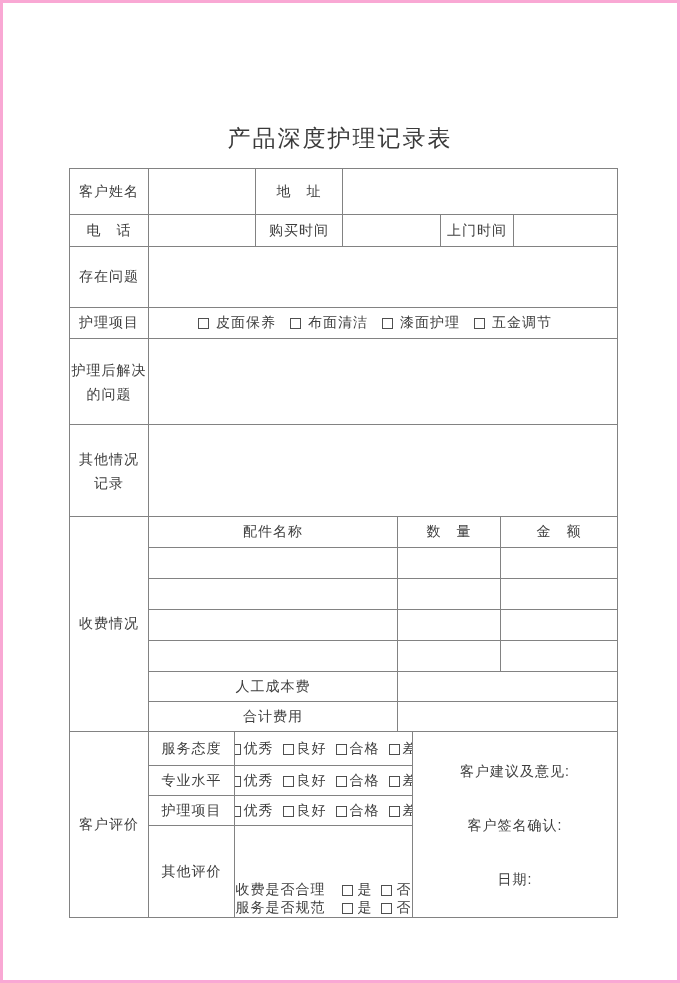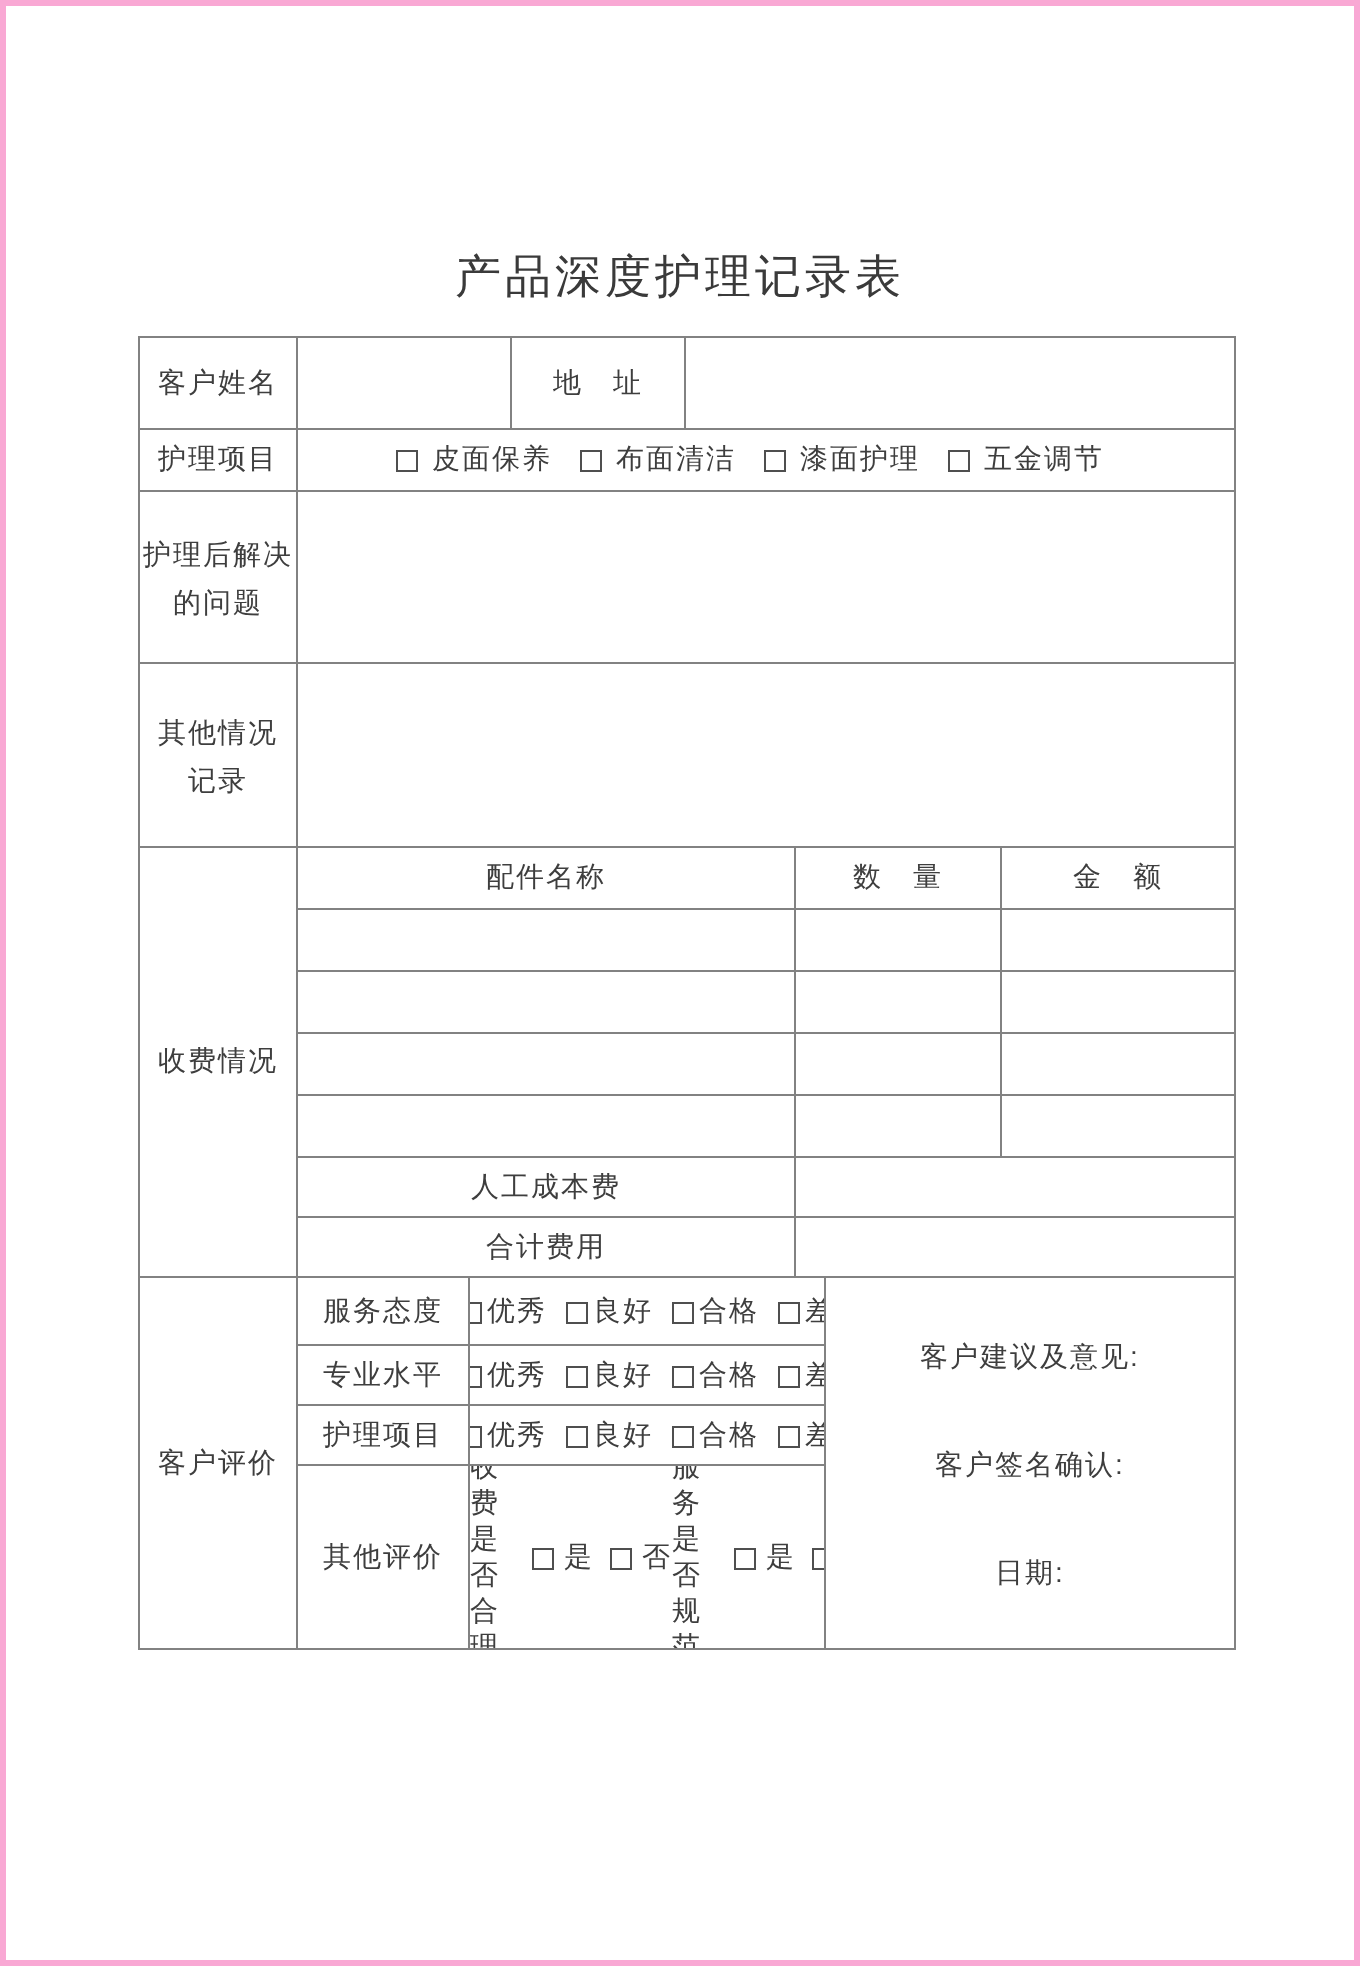--- a/index.html
+++ b/index.html
@@ -47,21 +47,21 @@
   .cbg .cb-item { display: inline-flex; align-items: center; gap: 3px; white-space: nowrap; }
   .cbg .cb-box {
     width: 11px; height: 11px; flex: 0 0 11px;
     border: 1px solid #4f4f4f; background: #fff; margin-top: 1px;
   }
   .cbg.care { justify-content: flex-start; padding-left: 49px; gap: 14px; }
   .cbg.care .cb-item { gap: 7px; }
   .cbg.yn { display: inline-flex; margin-left: 16px; gap: 8px; }
   .cbg.yn .cb-item { gap: 5px; }
   
-  .yn-wrap { display: flex; flex-direction: row; justify-content: space-between; height: 90px; }
+  .yn-wrap { display: flex; flex-direction: column; justify-content: flex-end; height: 90px; }
   .yn-line { display: flex; align-items: center; justify-content: center; }
   
   td.feedback { text-align: left; vertical-align: top; padding: 11px 6px 0 14px; }
   td.feedback .sug { line-height: 20px; }
   td.feedback .sig { margin-top: 34px; line-height: 20px; }
   td.feedback .date { margin-top: 34px; line-height: 20px; }
 </style>
 </head>
 <body>
 
@@ -79,29 +79,41 @@
           <col style="width:73px">
           <col style="width:104px">
         </colgroup>
       <tbody>
           <tr class="h35">
         <td>客户姓名</td>
         <td></td>
         <td>地　址</td>
         <td colspan="3"></td>
       </tr>
+      <tr class="h32">
+        <td>电　话</td>
+        <td></td>
+        <td>购买时间</td>
+        <td></td>
+        <td>上门时间</td>
+        <td></td>
+      </tr>
     </tbody>
       </table>
 
     <table class="ft">
       <colgroup>
           <col style="width:79px">
           <col style="width:469px">
         </colgroup>
       <tbody>
+          <tr class="h61">
+        <td>存在问题</td>
+        <td></td>
+      </tr>
       <tr class="h31">
         <td>护理项目</td>
         <td>
           <div class="cbg care">
                 <span class="cb-item">
                   <span class="cb-box"></span>
                   <span>皮面保养</span>
                 </span>
                 <span class="cb-item">
                   <span class="cb-box"></span>

